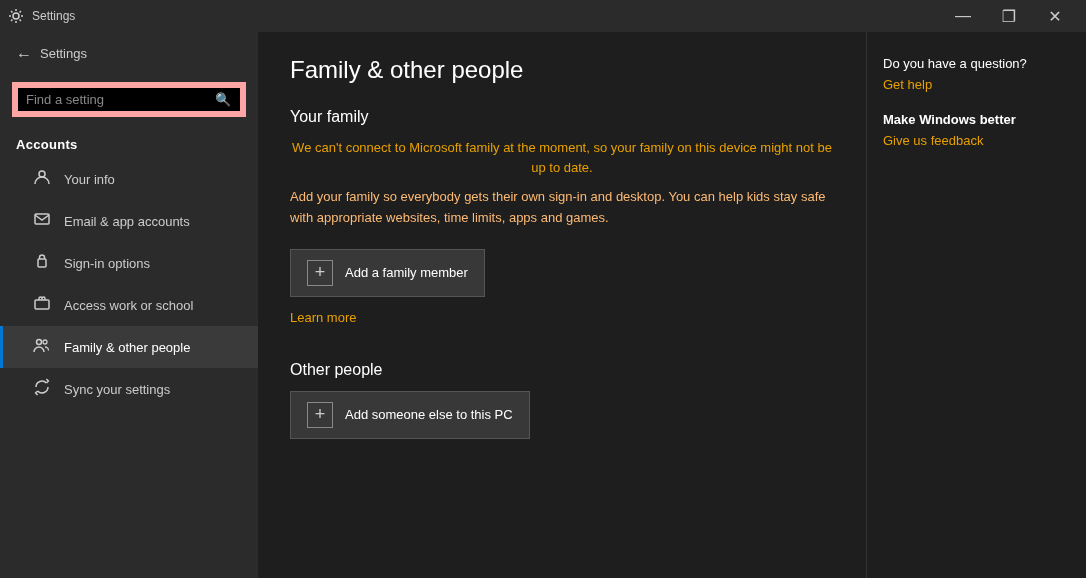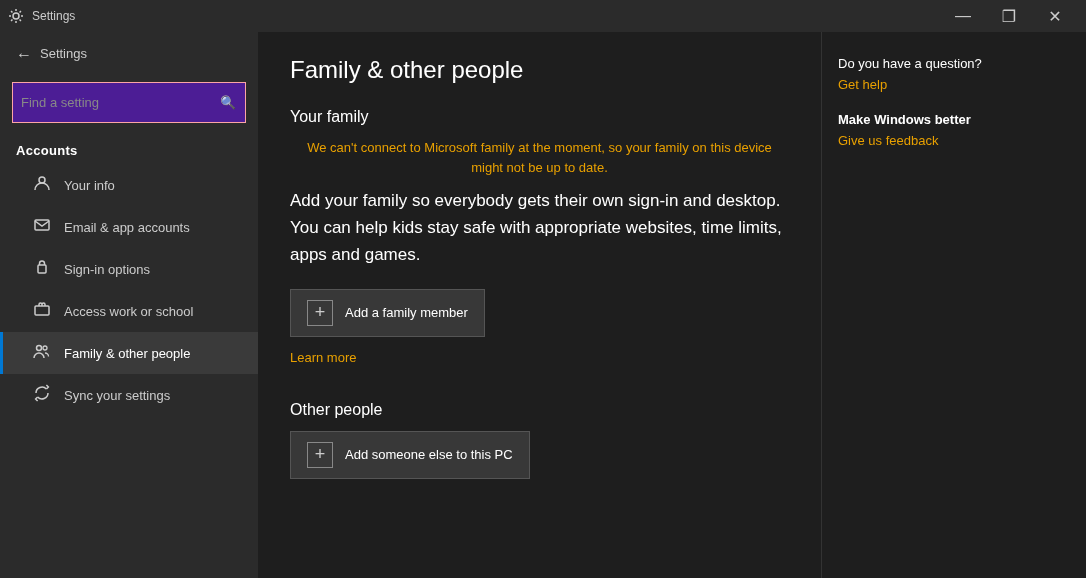--- a/index.html
+++ b/index.html
@@ -77,23 +77,23 @@
       font-size: 13px;
     }
     .back-arrow {
       font-size: 16px;
       color: #ccc;
     }
     .search-box {
       margin: 8px 12px;
       display: flex;
       align-items: center;
-      background: #4c1d95;
-      border: 1px solid #fca5a5;
-      padding: 12px 8px;
+      background: #000000;
+      border: 6px solid #fca5a5;
+      padding: 4px 8px;
     }
     .search-input {
       background: transparent;
       border: none;
       outline: none;
       color: #fff;
       font-size: 13px;
       width: 100%;
     }
     .search-input::placeholder { color: #888; }
@@ -166,22 +166,22 @@
     .warning-text {
       color: #e8a000;
       font-size: 13px;
       margin-bottom: 10px;
       max-width: 600px;
       line-height: 1.5;
       text-align: center;
     }
 
     .description-text {
-      color: #ffffff;
-      font-size: 17px;
+      color: #fdba74;
+      font-size: 13px;
       max-width: 600px;
       line-height: 1.6;
       margin-bottom: 20px;
     }
 
     .add-btn {
       display: flex;
       align-items: center;
       gap: 12px;
       background: #383838;
@@ -214,21 +214,21 @@
       display: inline-block;
       margin-bottom: 28px;
     }
 
     .other-section {
       margin-top: 8px;
     }
 
     
     .right-panel {
-      width: 265px;
+      width: 220px;
       background: #1e1e1e;
       padding: 24px 16px;
       flex-shrink: 0;
       border-left: 1px solid #333;
     }
     .help-title {
       font-size: 13px;
       font-weight: 400;
       color: #fff;
       margin-bottom: 6px;

